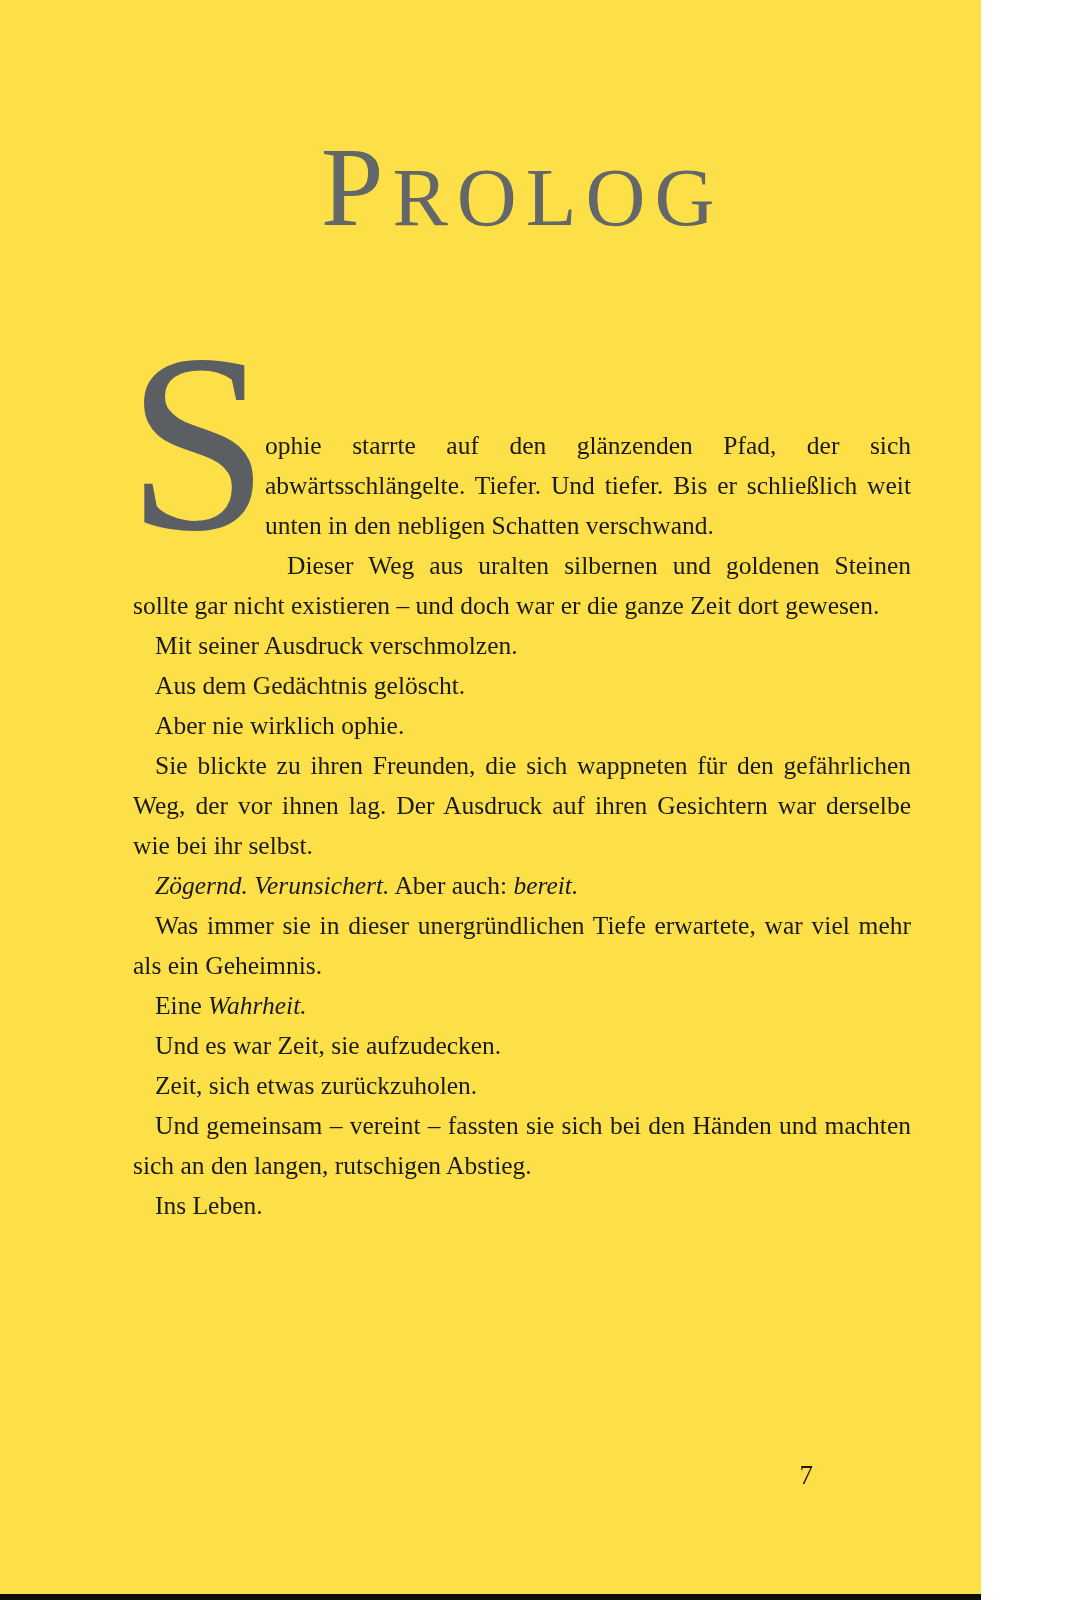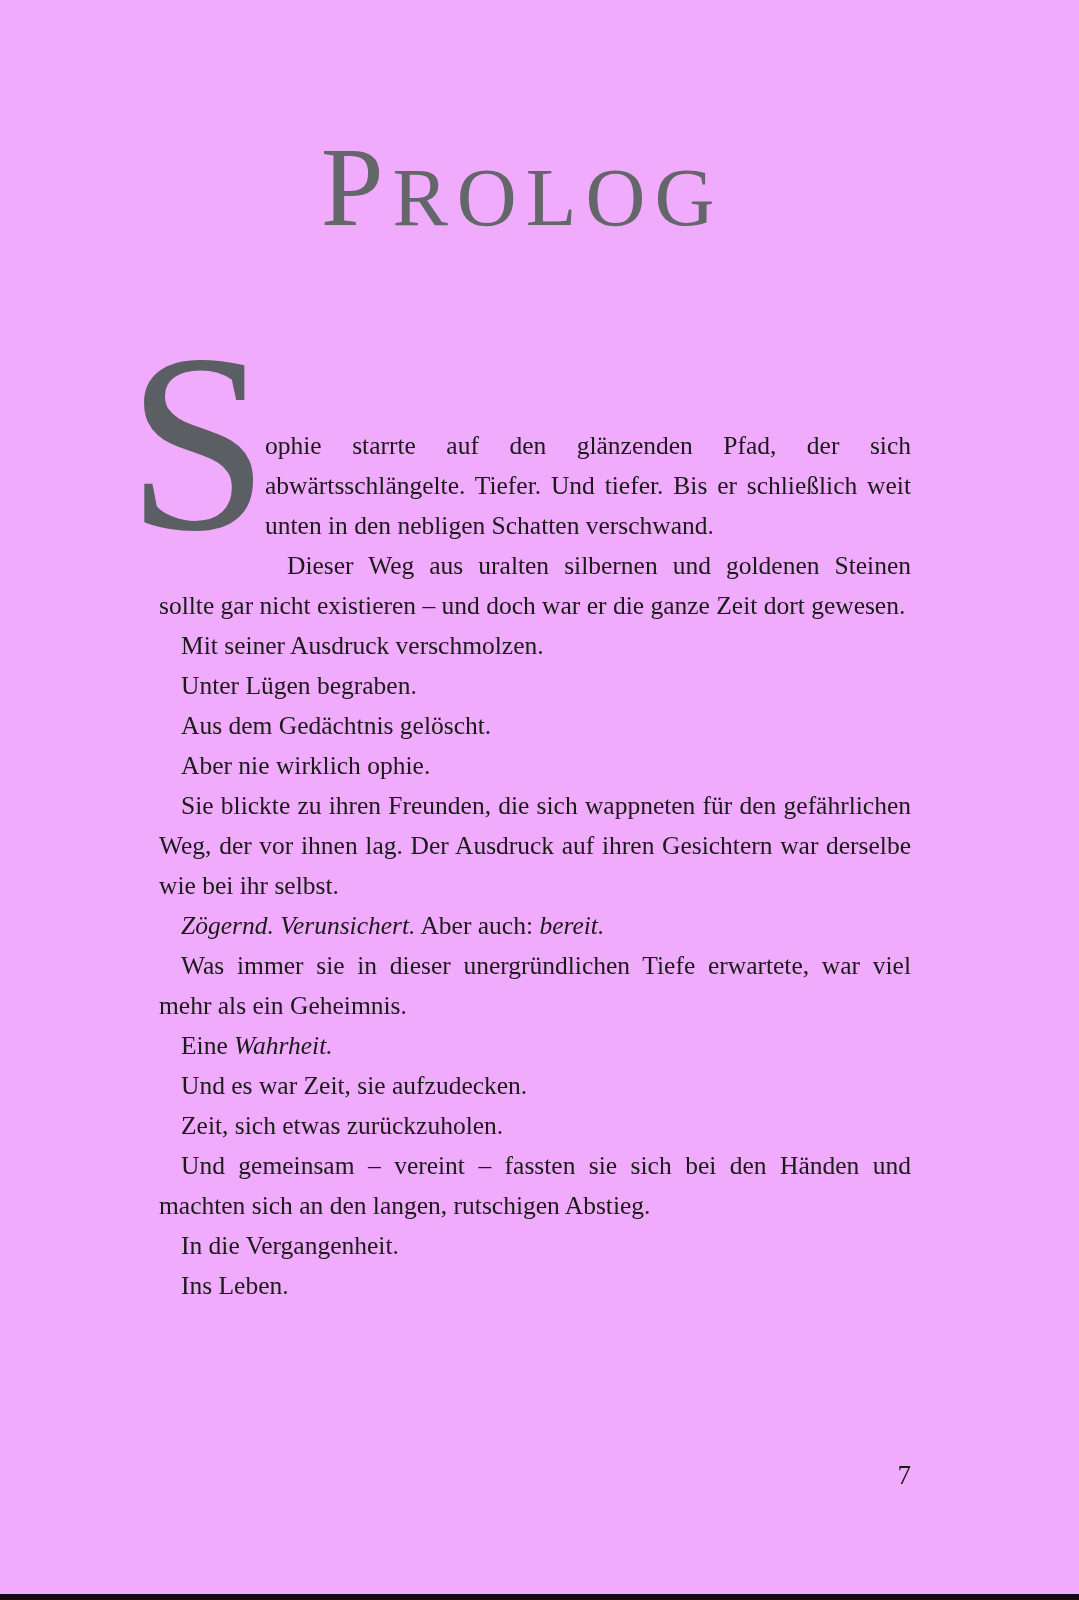--- a/index.html
+++ b/index.html
@@ -2,23 +2,23 @@
 <html lang="de"><head>
 <meta charset="utf-8">
 <style>
   html, body {
     margin: 0;
     padding: 0;
     background: #ffffff;
   }
   .page {
     position: relative;
-    width: 1079px;
+    width: 981px;
     height: 1600px;
-    background: #f0abfc;
+    background: #fde047;
     overflow: hidden;
     font-family: "Liberation Serif", "DejaVu Serif", serif;
   }
   .text-column {
     position: absolute;
     left: 133px;
     top: 0;
     width: 778px;
   }
   .book-title {
@@ -36,21 +36,20 @@
   }
   .body-text p {
     margin: 0;
     font-size: 25.5px;
     line-height: 40px;
     color: #1a1a1a;
     text-align: justify;
   }
   .body-text p.indent {
     text-indent: 22px;
-    margin-left: 26px;
   }
   .dropcap {
     float: left;
     width: 132px;
     height: 122px;
     position: relative;
   }
   .dropcap-glyph {
     position: absolute;
     top: -110px;
@@ -87,31 +86,29 @@
     <div class="book-title">
       <span class="title-initial">P</span><span>ROLOG</span>
     </div>
 
     <div class="body-text">
         <p><span class="dropcap">
             <span class="dropcap-glyph">S</span>
           </span><span>ophie starrte auf den glänzenden Pfad, der sich abwärtsschlängelte. Tiefer. Und tiefer. Bis er schließlich weit unten in den nebligen Schatten verschwand.</span></p>
         <p class="indent"><span>Dieser Weg aus uralten silbernen und goldenen Steinen sollte gar nicht existieren – und doch war er die ganze Zeit dort gewesen.</span></p>
         <p class="indent"><span>Mit seiner Ausdruck verschmolzen.</span></p>
-        <p class="indent"><span>Unter Lügen begraben.</span></p>
         <p class="indent"><span>Aus dem Gedächtnis gelöscht.</span></p>
         <p class="indent"><span>Aber nie wirklich ophie.</span></p>
         <p class="indent"><span>Sie blickte zu ihren Freunden, die sich wappneten für den gefährlichen Weg, der vor ihnen lag. Der Ausdruck auf ihren Gesichtern war derselbe wie bei ihr selbst.</span></p>
         <p class="indent"><em>Zögernd. Verunsichert.</em><span> Aber auch: </span><em>bereit.</em></p>
         <p class="indent"><span>Was immer sie in dieser unergründlichen Tiefe erwartete, war viel mehr als ein Geheimnis.</span></p>
         <p class="indent"><span>Eine </span><em>Wahrheit.</em></p>
         <p class="indent"><span>Und es war Zeit, sie aufzudecken.</span></p>
         <p class="indent"><span>Zeit, sich etwas zurückzuholen.</span></p>
         <p class="indent"><span>Und gemeinsam – vereint – fassten sie sich bei den Händen und machten sich an den langen, rutschigen Abstieg.</span></p>
-        <p class="indent"><span>In die Vergangenheit.</span></p>
         <p class="indent"><span>Ins Leben.</span></p>
       </div>
 
   </div>
 
   <div class="page-number">7</div>
 
   <div class="footer-bar"></div>
 
 </div>

